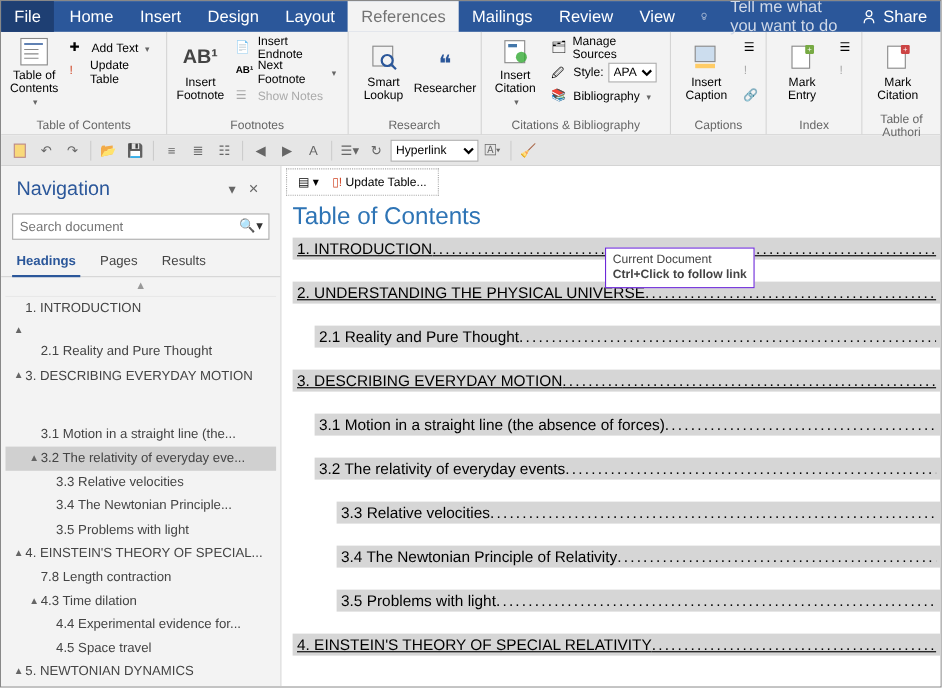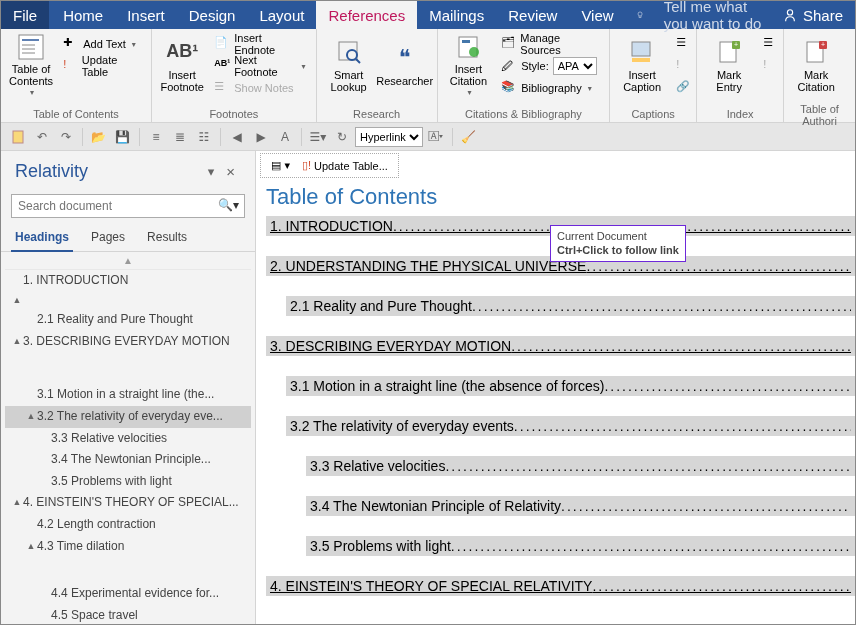--- a/index.html
+++ b/index.html
@@ -2,21 +2,21 @@
 <html><head>
   <meta charset="utf-8">
   <style>
     * { margin: 0; padding: 0; box-sizing: border-box; font-family: "Segoe UI", Tahoma, sans-serif; }
     body { width: 856px; height: 625px; overflow: hidden; background: #fff; font-size: 12px; border: 1px solid #888; }
     
     
     .menubar { height: 28px; background: #2b579a; display: flex; align-items: center; color: #fff; font-size: 15px; }
     .menubar .item { padding: 0 12px; height: 100%; display: flex; align-items: center; cursor: pointer; }
     .menubar .item.file { background: #1e3f73; margin-right: 2px; }
-    .menubar .item.active { background: #f3f3f3; color: #be185d; }
+    .menubar .item.active { background: #f3f3f3; color: #737373; }
     .menubar .tellme { flex: 1; display: flex; align-items: center; gap: 20px; color: #d0d9e8; padding-left: 10px; }
     .menubar .share { padding: 0 12px; display: flex; align-items: center; gap: 6px; }
     .person { width: 14px; height: 14px; }
     
     
     .ribbon { background: #f3f3f3; height: 94px; border-bottom: 1px solid #d4d4d4; display: flex; }
     .rgroup { border-right: 1px solid #d4d4d4; display: flex; flex-direction: column; }
     .rgroup-body { flex: 1; display: flex; align-items: flex-start; padding: 3px 6px; gap: 4px; }
     .rgroup-label { text-align: center; font-size: 11px; color: #666; padding: 2px 0; }
     .bigbtn { display: flex; flex-direction: column; align-items: center; justify-content: center; width: 52px; height: 66px; cursor: pointer; font-size: 11px; text-align: center; line-height: 1.1; gap: 2px; }
@@ -24,21 +24,21 @@
     .smallbtn { display: flex; align-items: center; gap: 4px; height: 20px; padding: 0 4px; cursor: pointer; font-size: 11px; }
     .smallbtn .ico { width: 16px; height: 16px; }
     .stack { display: flex; flex-direction: column; gap: 2px; padding-top: 2px; }
     .dd { font-size: 8px; color: #666; margin-left: 2px; }
     select { font-size: 11px; border: 1px solid #ababab; height: 18px; background:#fff; }
     
     
     .qat { height: 28px; background: #e6e6e6; border-bottom: 1px solid #d4d4d4; display: flex; align-items: center; padding: 0 6px; gap: 2px; }
     .qat .qbtn { width: 22px; height: 22px; display:flex; align-items:center; justify-content:center; cursor:pointer; color:#666; }
     .qat .sep { width:1px; height:18px; background:#ccc; margin: 0 3px; }
-    .qat select { height: 20px; width: 68px; }
+    .qat select { height: 20px; width: 80px; }
     
     
     .main { display: flex; height: calc(625px - 28px - 94px - 28px - 2px); }
     
     
     .nav { width: 255px; background: #f3f3f3; border-right: 1px solid #d4d4d4; display: flex; flex-direction: column; }
     .nav-hdr { display: flex; align-items: center; padding: 10px 14px 6px 14px; }
     .nav-title { font-size: 18px; color: #2b579a; flex: 1; }
     .nav-hdr .ctl { color: #666; cursor: pointer; padding: 0 6px; font-size: 13px; }
     .nav-search { margin: 6px 10px; position: relative; }
@@ -308,21 +308,21 @@
   <select><option>Hyperlink</option></select>
   <div class="qbtn" style="font-size:9px">🄰▾</div>
   <div class="sep"></div>
   <div class="qbtn">🧹</div>
 </div>
 
 <div class="main">
 
   <div class="nav">
     <div class="nav-hdr">
-      <span class="nav-title">Relativity</span>
+      <span class="nav-title">Navigation</span>
       <span class="ctl">▾</span>
       <span class="ctl" style="font-size:15px">×</span>
     </div>
     <div class="nav-search">
       <input type="text" placeholder="Search document" style="">
       <span class="sico">🔍▾</span>
     </div>
     <div class="nav-tabs">
       <div class="nav-tab active">Headings</div>
       <div class="nav-tab">Pages</div>
@@ -365,27 +365,27 @@
           <div class="tree-item" style="padding-left: 34px;">
             <span class="caret"></span>
             <span style="overflow: hidden; text-overflow: ellipsis;">3.5  Problems with light</span>
           </div>
           <div class="tree-item" style="padding-left: 6px;">
             <span class="caret">▲</span>
             <span style="overflow: hidden; text-overflow: ellipsis;">4.  EINSTEIN'S THEORY OF SPECIAL...</span>
           </div>
           <div class="tree-item" style="padding-left: 20px;">
             <span class="caret"></span>
-            <span style="overflow: hidden; text-overflow: ellipsis;">4.2  Length contraction</span>
+            <span style="overflow: hidden; text-overflow: ellipsis;">7.8  Length contraction</span>
           </div>
           <div class="tree-item" style="padding-left: 20px;">
             <span class="caret">▲</span>
             <span style="overflow: hidden; text-overflow: ellipsis;">4.3  Time dilation</span>
           </div>
-          <div class="tree-item" style="padding-left: 34px; margin-top: 26px;">
+          <div class="tree-item" style="padding-left: 34px;">
             <span class="caret"></span>
             <span style="overflow: hidden; text-overflow: ellipsis;">4.4  Experimental evidence for...</span>
           </div>
           <div class="tree-item" style="padding-left: 34px;">
             <span class="caret"></span>
             <span style="overflow: hidden; text-overflow: ellipsis;">4.5  Space travel</span>
           </div>
           <div class="tree-item" style="padding-left: 6px;">
             <span class="caret">▲</span>
             <span style="overflow: hidden; text-overflow: ellipsis;">5.  NEWTONIAN DYNAMICS</span>

